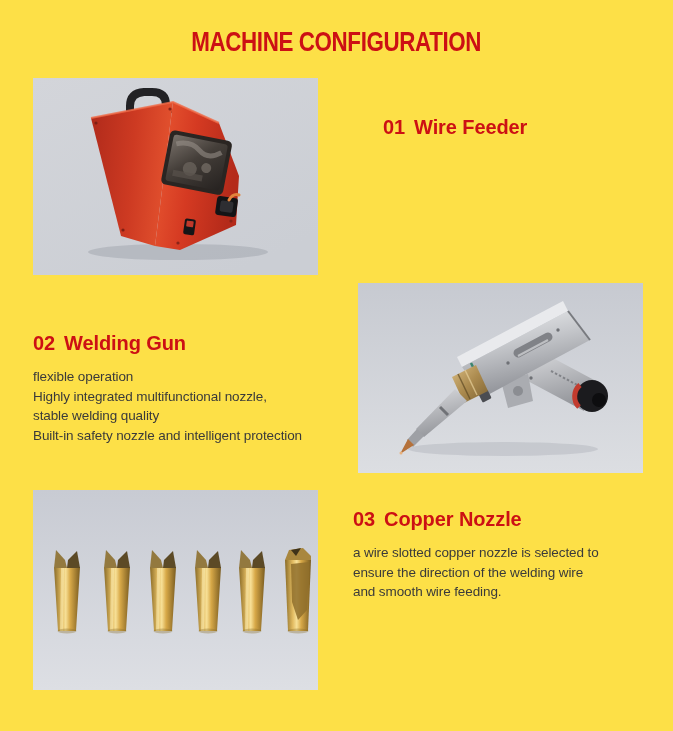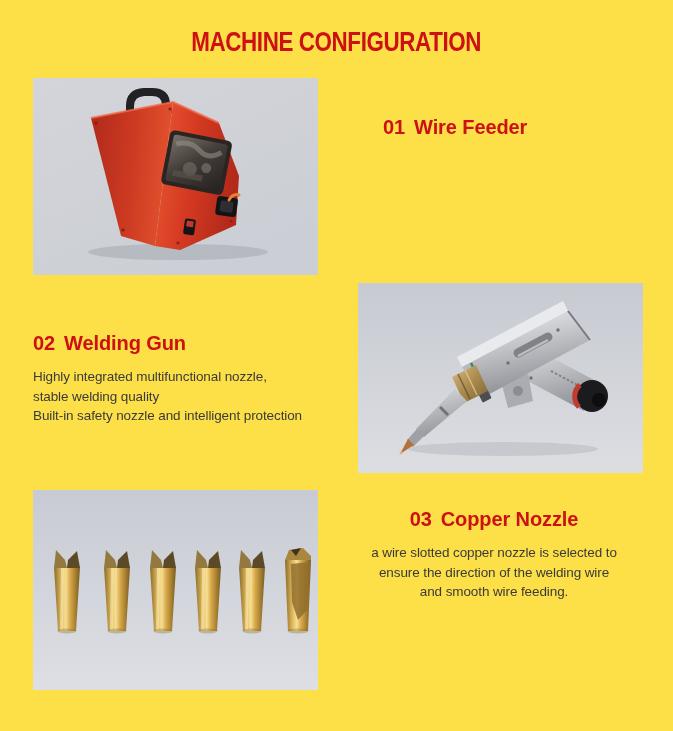--- a/index.html
+++ b/index.html
@@ -20,21 +20,21 @@
     white-space:nowrap;
   }
   .fig{position:absolute;margin:0;padding:0;line-height:0;}
   .fig svg{display:block;}
   .fig-1{left:33px;top:78px;}
   .fig-2{left:358px;top:283px;}
   .fig-3{left:33px;top:490px;}
   .tb{position:absolute;}
   .tb-1{left:383px;top:117px;width:265px;}
   .tb-2{left:33px;top:311px;width:330px;margin-top:22px;}
-  .tb-3{left:344px;top:509px;width:300px;text-align:center;}
+  .tb-3{left:353px;top:509px;width:300px;}
   .sec-h{
     margin:0 0 13px 0;font-size:20px;line-height:21px;font-weight:bold;
     color:var(--accent);letter-spacing:-0.1px;
   }
   .sec-h .num{margin-right:9px;}
   .line{
     font-size:13.5px;line-height:19.5px;color:var(--body-text);
     letter-spacing:-0.1px;white-space:nowrap;
   }
 </style>
@@ -107,20 +107,21 @@
     </svg>
   </figure>
 
   <div class="tb tb-1">
     <h2 class="sec-h"><span class="num">01</span><span>Wire Feeder</span></h2>
   </div>
 
   <div class="tb tb-2">
     <h2 class="sec-h"><span class="num">02</span><span>Welding Gun</span></h2>
     <div>
+      <div class="line">flexible operation</div>
       <div class="line">Highly integrated multifunctional nozzle,</div>
       <div class="line">stable welding quality</div>
       <div class="line">Built-in safety nozzle and intelligent protection</div>
     </div>
   </div>
 
   <figure class="fig fig-2">
     <svg width="285" height="190" viewBox="0 0 285 190">
       <defs>
         <linearGradient id="gbg" x1="0" y1="0" x2="0" y2="1">

